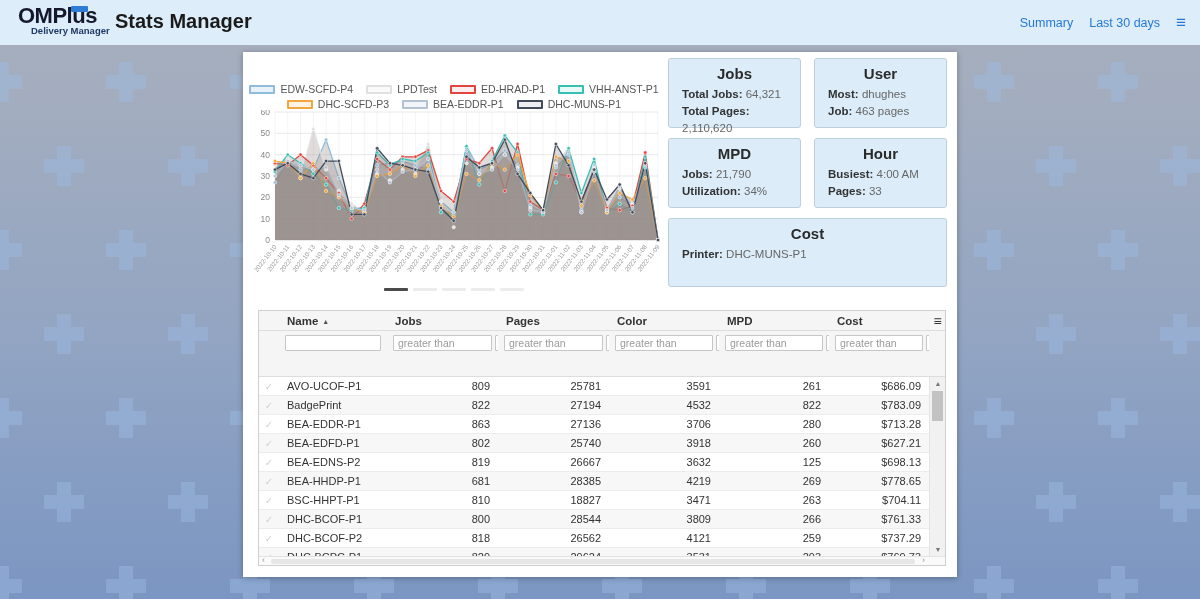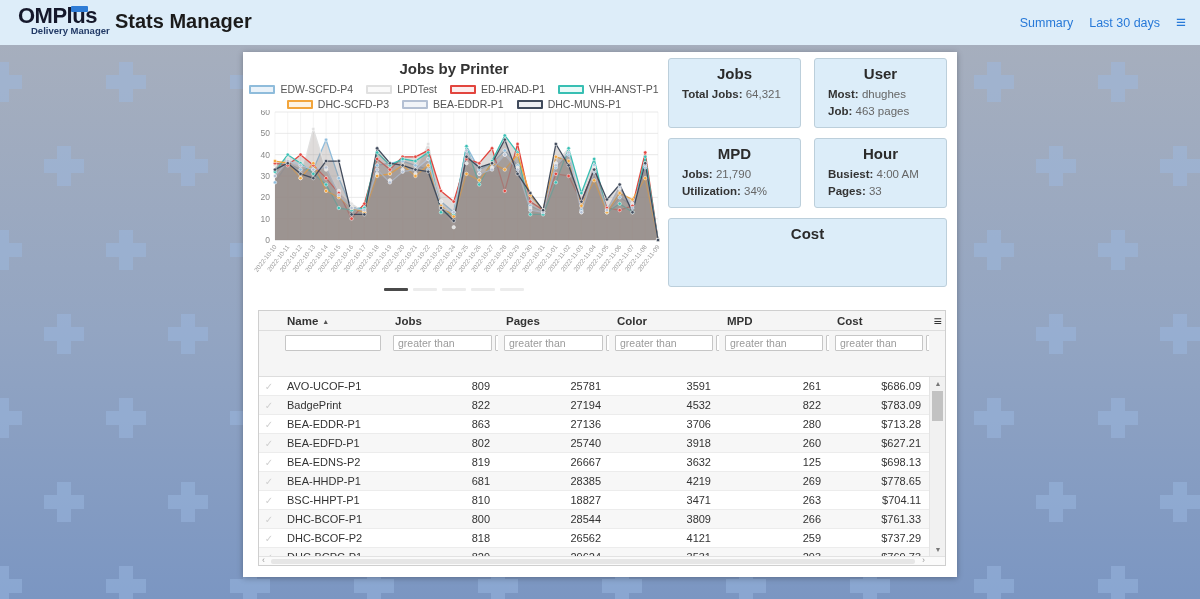--- a/index.html
+++ b/index.html
@@ -172,21 +172,20 @@
   <div id="page-title">Stats Manager</div>
   <div id="topbar-right">
     <a class="top-link">Summary</a>
     <a class="top-link">Last 30 days</a>
     <span id="top-menu-icon">≡</span>
   </div>
 </div>
 
 <div id="panel">
   <div id="chart-section">
-    <div id="chart-title">Jobs by Printer</div>
     <div id="chart-legend">
         <div class="legend-row">
           <span class="legend-item">
             <span class="legend-swatch" style="border-color: rgb(143, 188, 219); background: rgb(234, 242, 249);"></span>
             <span class="legend-label">EDW-SCFD-P4</span>
           </span>
           <span class="legend-item">
             <span class="legend-swatch" style="border-color: rgb(224, 224, 224); background: rgb(250, 250, 250);"></span>
             <span class="legend-label">LPDTest</span>
           </span>
@@ -528,38 +527,40 @@
         <span class="page-dash"></span>
         <span class="page-dash"></span>
         <span class="page-dash"></span>
         <span class="page-dash"></span>
       </div>
   </div>
   <div id="cards">
       <div class="card" id="card-0">
         <div class="card-title">Jobs</div>
         <div class="card-row"><b>Total Jobs:</b> <span>64,321</span></div>
+        <div class="card-row"><b>Total Pages:</b> <span>2,110,620</span></div>
       </div>
       <div class="card" id="card-1">
         <div class="card-title">User</div>
         <div class="card-row"><b>Most:</b> <span>dhughes</span></div>
         <div class="card-row"><b>Job:</b> <span>463 pages</span></div>
       </div>
       <div class="card" id="card-2">
         <div class="card-title">MPD</div>
         <div class="card-row"><b>Jobs:</b> <span>21,790</span></div>
         <div class="card-row"><b>Utilization:</b> <span>34%</span></div>
       </div>
       <div class="card" id="card-3">
         <div class="card-title">Hour</div>
         <div class="card-row"><b>Busiest:</b> <span>4:00 AM</span></div>
         <div class="card-row"><b>Pages:</b> <span>33</span></div>
       </div>
       <div class="card" id="card-4">
         <div class="card-title">Cost</div>
+        <div class="card-row"><b>Printer:</b> <span>DHC-MUNS-P1</span></div>
       </div>
     </div>
   <div id="table">
     <div id="thead" class="trow">
         <div class="tcell c-chk"></div>
         <div class="tcell c-name">Name<span class="sort-arrow">▲</span></div>
         <div class="tcell c-num">Jobs</div>
         <div class="tcell c-num">Pages</div>
         <div class="tcell c-col">Color</div>
         <div class="tcell c-mpd">MPD</div>

